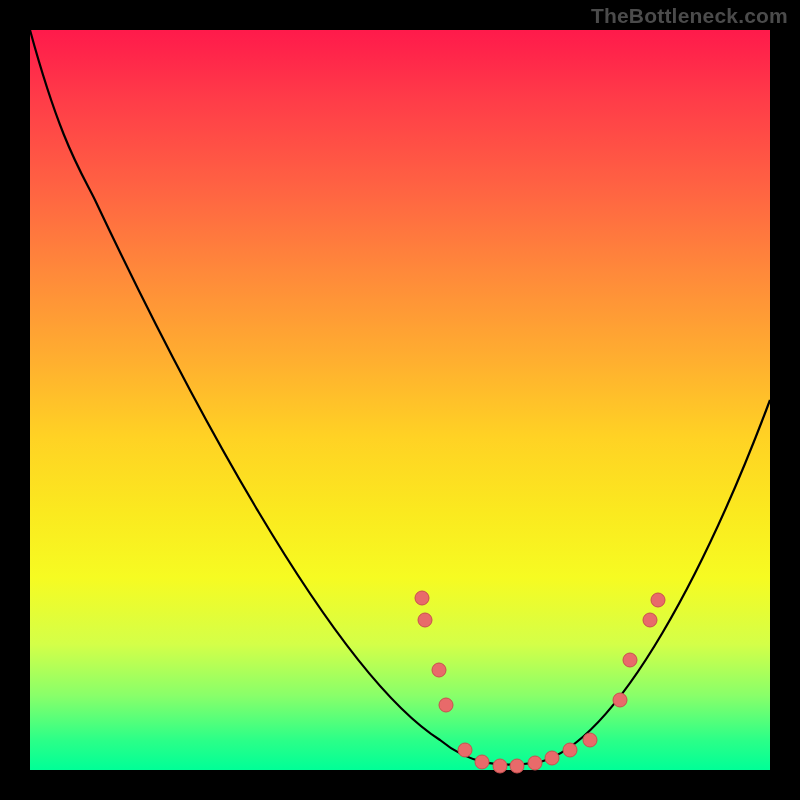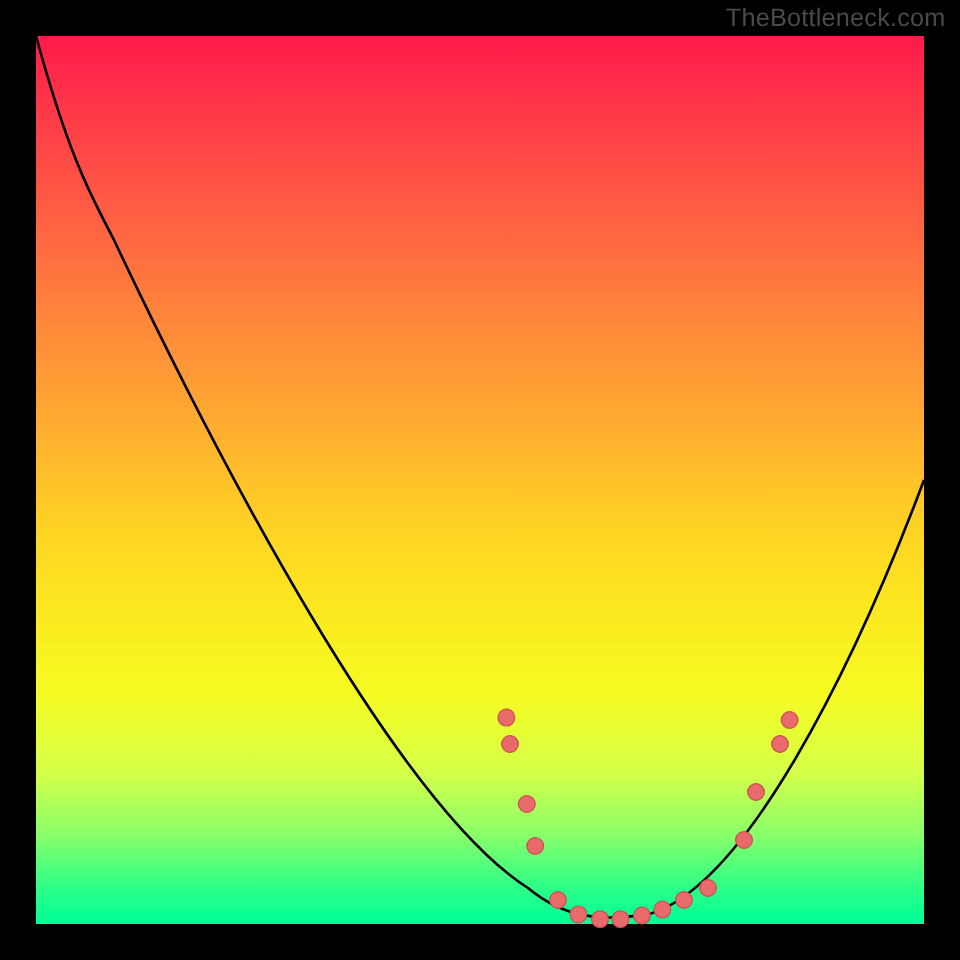--- a/index.html
+++ b/index.html
@@ -9,21 +9,21 @@
     width: 800px;
     height: 800px;
     background: #000;
   }
   .watermark {
     position: absolute;
     top: 4px;
     right: 12px;
     font-family: Arial, Helvetica, sans-serif;
     font-size: 21px;
-    font-weight: 400;
+    font-weight: 700;
     color: #4b4b4b;
     letter-spacing: 0.2px;
   }
   .plot {
     position: absolute;
     left: 30px;
     top: 30px;
     width: 740px;
     height: 740px;
     background: linear-gradient(to bottom,

